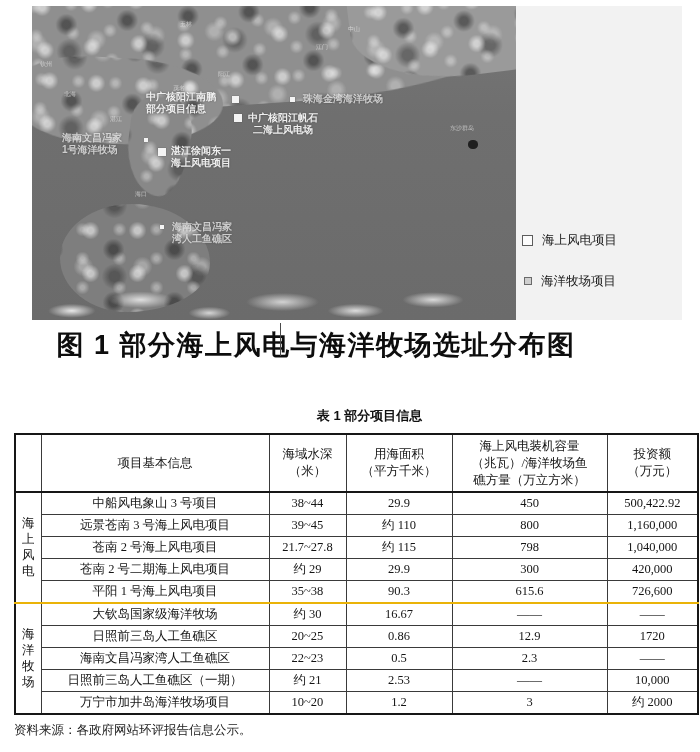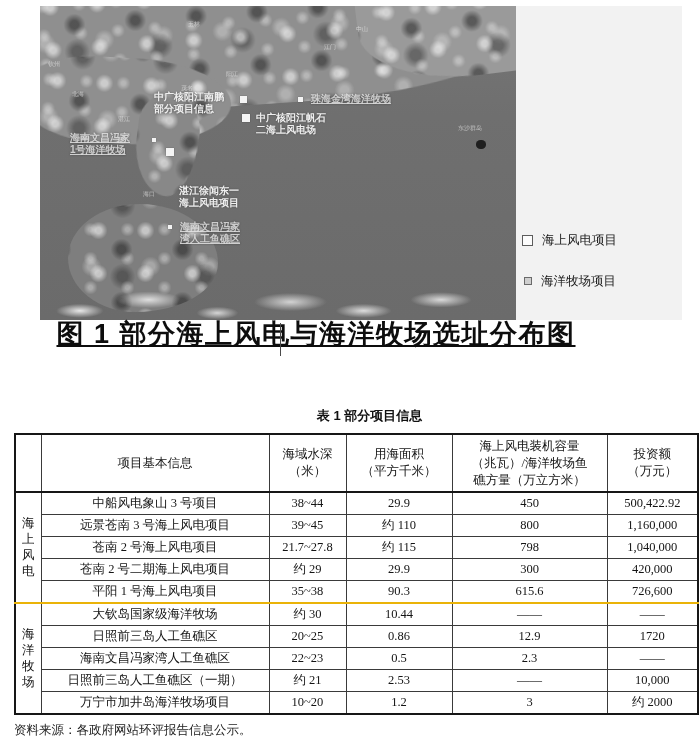--- a/index.html
+++ b/index.html
@@ -1,19 +1,19 @@
 <!DOCTYPE html>
 <html><head>
 <meta charset="utf-8">
 <style>
   html,body{margin:0;padding:0;background:#ffffff;}
   body{width:700px;height:752px;position:relative;font-family:"Liberation Serif",serif;color:#111;overflow:hidden;}
 
   
-  .map{position:absolute;left:40px;top:6px;width:486px;height:314px;overflow:hidden;
+  .map{position:absolute;left:32px;top:6px;width:486px;height:314px;overflow:hidden;
        background:linear-gradient(180deg,#767676 0%,#6f6f6f 35%,#6b6b6b 100%);}
   .terra{position:absolute;background-color:#8f8f8f;
     background-image:
       radial-gradient(circle, rgba(255,255,255,.55) 0 3px, transparent 9px),
       radial-gradient(circle, rgba(25,25,25,.50) 0 4px, transparent 11px),
       radial-gradient(circle, rgba(255,255,255,.35) 0 2px, transparent 7px),
       radial-gradient(circle, rgba(40,40,40,.45) 0 5px, transparent 13px),
       radial-gradient(circle, rgba(225,225,225,.40) 0 4px, transparent 10px);
     background-position:7px 5px,23px 19px,41px 11px,13px 37px,53px 29px;
     background-size:47px 43px,61px 53px,37px 29px,83px 71px,59px 67px;
@@ -28,34 +28,34 @@
       radial-gradient(ellipse 34px 10px at 6% 70%, rgba(255,255,255,.85), transparent 70%),
       radial-gradient(ellipse 46px 12px at 22% 45%, rgba(255,255,255,.75), transparent 70%),
       radial-gradient(ellipse 30px 9px  at 38% 75%, rgba(240,240,240,.8), transparent 70%),
       radial-gradient(ellipse 52px 13px at 55% 50%, rgba(255,255,255,.7), transparent 70%),
       radial-gradient(ellipse 40px 10px at 72% 70%, rgba(250,250,250,.8), transparent 70%),
       radial-gradient(ellipse 44px 11px at 90% 45%, rgba(255,255,255,.75), transparent 70%);
     background-repeat:no-repeat;}
   .island-dot{position:absolute;left:436px;top:134px;width:10px;height:9px;background:#1f1f1f;border-radius:45%;filter:blur(.5px);}
   .mlabel{position:absolute;font:bold 10px/11.5px "Liberation Sans",sans-serif;color:#efefef;
           text-shadow:0 0 2px rgba(0,0,0,.35);white-space:nowrap;}
-  .mlabel.ranch{color:rgba(232,232,232,.82);text-decoration:underline;}
+  .mlabel.ranch{color:rgba(232,232,232,.82);}
   .marker{position:absolute;background:#f4f4f4;box-shadow:0 0 1px rgba(0,0,0,.4);}
   .city{position:absolute;font:6px/7px "Liberation Sans",sans-serif;color:rgba(255,255,255,.55);white-space:nowrap;}
 
   
   .legend{position:absolute;left:516px;top:6px;width:166px;height:314px;background:#f2f2f2;}
   .leg-item{position:absolute;left:6px;display:flex;align-items:center;}
   .leg-sq-big{width:9px;height:9px;border:1px solid #5c5c5c;background:#fcfcfc;}
   .leg-sq-small{width:6px;height:6px;border:1px solid #6a6a6a;background:#cfcfcf;margin-left:2px;}
   .leg-label{margin-left:9px;font:12.5px/14px "Liberation Sans",sans-serif;color:#1c1c1c;}
 
   
-  .fig-caption{position:absolute;left:0;top:316px;width:632px;text-align:center;
-    font-family:"Liberation Sans",sans-serif;font-weight:bold;font-size:27px;letter-spacing:1.5px;color:#0d0d0d;text-decoration:underline;}
+  .fig-caption{position:absolute;left:0;top:327px;width:632px;text-align:center;
+    font-family:"Liberation Sans",sans-serif;font-weight:bold;font-size:27px;letter-spacing:1.5px;color:#0d0d0d;}
   .caret{position:absolute;left:280px;top:323px;width:1px;height:33px;background:#4a4a4a;}
   .tbl-title{position:absolute;left:28px;top:407px;width:683px;text-align:center;
     font-family:"Liberation Sans",sans-serif;font-weight:bold;font-size:13px;color:#111;}
 
   
   table.projects{position:absolute;left:14px;top:433px;width:683px;border-collapse:collapse;table-layout:fixed;
     font-size:12.5px;color:#141414;}
   table.projects td{border:1px solid #3a3a3a;text-align:center;vertical-align:middle;padding:0 2px;height:21px;overflow:hidden;}
   table.projects{border:2px solid #161616;}
   tr.head td{height:56px;border-bottom:2px solid #161616;line-height:17px;}
@@ -80,31 +80,31 @@
 <div class="marker" style="left: 200px; top: 90px; width: 7px; height: 7px;"></div>
     <div class="mlabel" style="left: 114px; top: 85px;">
       <div>中广核阳江南鹏</div>
       <div>部分项目信息</div>
     </div>
     <div class="marker" style="left: 258px; top: 91px; width: 5px; height: 5px;"></div>
     <div class="mlabel ranch" style="left: 271px; top: 87px;">
       <div>珠海金湾海洋牧场</div>
     </div>
     <div class="marker" style="left: 202px; top: 108px; width: 8px; height: 8px;"></div>
-    <div class="mlabel" style="left: 216px; top: 106px;">
+    <div class="mlabel" style="left: 216px; top: 106px; text-align: center;">
       <div>中广核阳江帆石</div>
       <div>二海上风电场</div>
     </div>
     <div class="marker" style="left: 112px; top: 132px; width: 4px; height: 4px;"></div>
     <div class="mlabel ranch" style="left: 30px; top: 126px;">
       <div>海南文昌冯家</div>
       <div>1号海洋牧场</div>
     </div>
     <div class="marker" style="left: 126px; top: 142px; width: 8px; height: 8px;"></div>
-    <div class="mlabel" style="left: 139px; top: 139px; margin-top: 40px;">
+    <div class="mlabel" style="left: 139px; top: 139px;">
       <div>湛江徐闻东一</div>
       <div>海上风电项目</div>
     </div>
     <div class="marker" style="left: 128px; top: 219px; width: 4px; height: 4px;"></div>
     <div class="mlabel ranch" style="left: 140px; top: 215px;">
       <div>海南文昌冯家</div>
       <div>湾人工鱼礁区</div>
     </div>
     <div class="city" style="left: 8px; top: 55px;">钦州</div>
     <div class="city" style="left: 32px; top: 85px;">北海</div>
@@ -215,21 +215,21 @@
         <td rowspan="5" class="gcell">
           <div class="vtext">
             <span>海</span>
             <span>洋</span>
             <span>牧</span>
             <span>场</span>
           </div>
         </td>
         <td>大钦岛国家级海洋牧场</td>
         <td>约 30</td>
-        <td>10.44</td>
+        <td>16.67</td>
         <td>——</td>
         <td>——</td>
       </tr>
       <tr>
         <td>日照前三岛人工鱼礁区</td>
         <td>20~25</td>
         <td>0.86</td>
         <td>12.9</td>
         <td>1720</td>
       </tr>

